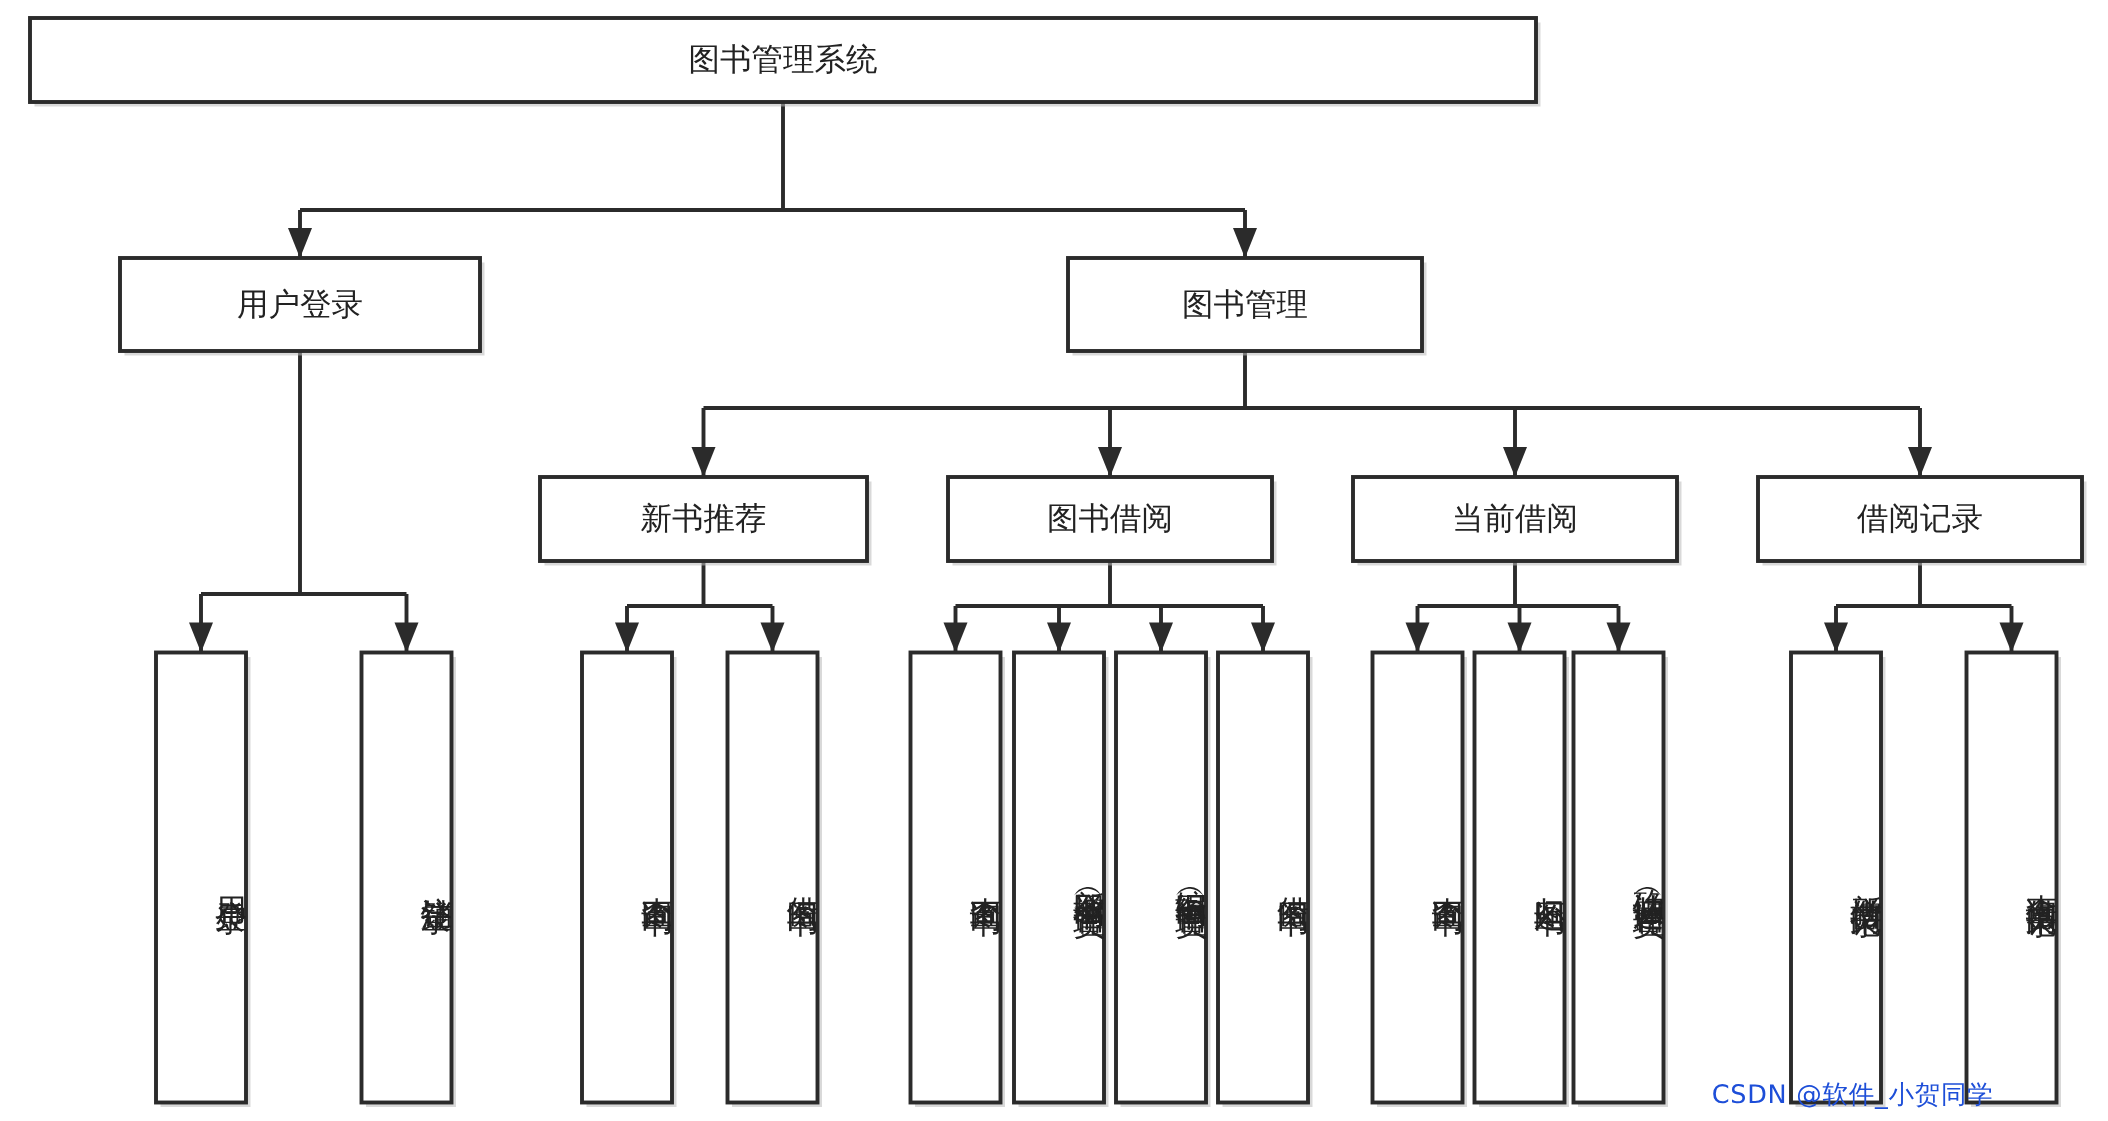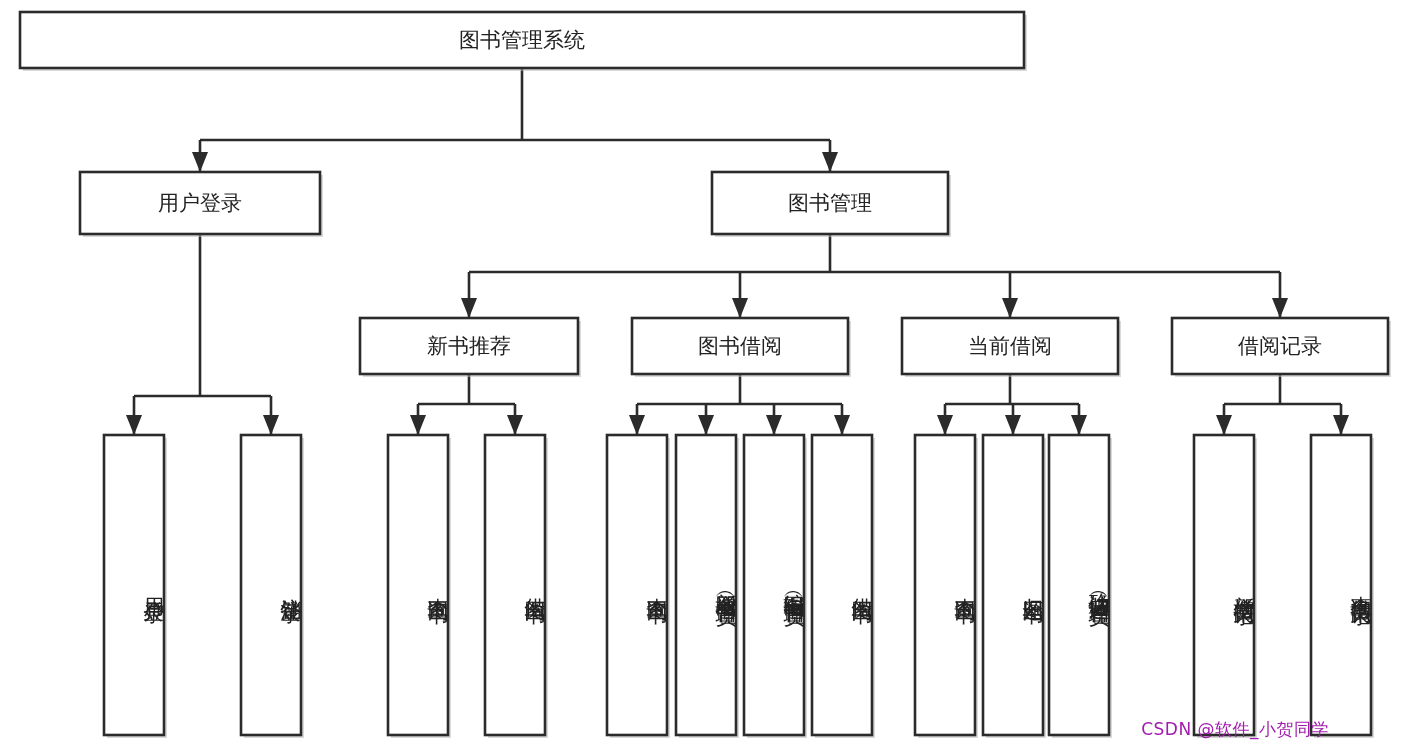--- a/index.html
+++ b/index.html
@@ -69,21 +69,21 @@
     align-items: flex-start;
     justify-content: center;
     pointer-events: none;
   }
   .watermark {
     position: absolute;
     right: 8px;
     bottom: 6px;
     font-family: "DejaVu Sans", "Liberation Sans", sans-serif;
     font-size: 17px;
-    color: #a21caf;
+    color: #1d4ed8;
     letter-spacing: 0.5px;
     white-space: nowrap;
     user-select: none;
   }
 </style>
 </head>
 <body>
 
 <div id="diagram-root">
   <svg class="diagram-canvas" viewBox="0 0 1405 747">

